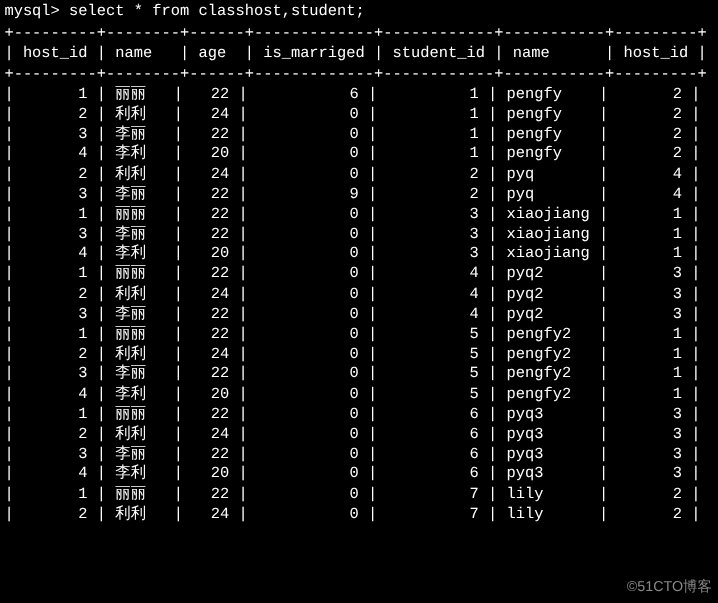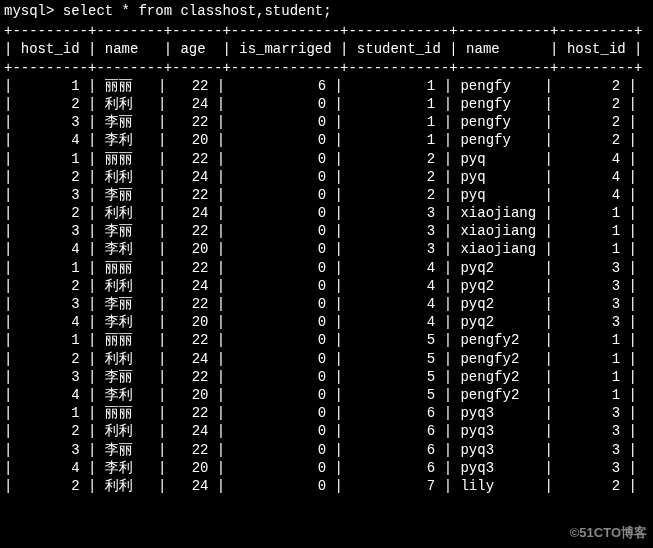--- a/index.html
+++ b/index.html
@@ -18,53 +18,51 @@
     .prompt { padding: 0 4px 2px 4px; }
     .hrule { color: #fff; letter-spacing: 0; white-space: pre; padding: 0 4px; font-family: "Courier New", monospace; }
     .row { white-space: pre; padding: 0 4px; }
     .watermark {
       position: absolute;
       right: 6px;
       bottom: 6px;
       color: #888;
       font-size: 13px;
       font-family: "Microsoft YaHei", sans-serif;
-      font-weight: bold;
     }
   </style>
 </head>
 <body>
 
 <div class="prompt">mysql&gt; select * from classhost,student;</div>
 
 <div class="hrule">+---------+--------+------+-------------+------------+-----------+---------+</div>
 
 <div class="row" id="header-row">| host_id | name   | age  | is_marriged | student_id | name      | host_id |</div>
 
 <div class="hrule">+---------+--------+------+-------------+------------+-----------+---------+</div>
 
 <div id="rows-container">
     <div class="row">|       1 | 丽丽   |   22 |           6 |          1 | pengfy    |       2 |</div>
     <div class="row">|       2 | 利利   |   24 |           0 |          1 | pengfy    |       2 |</div>
     <div class="row">|       3 | 李丽   |   22 |           0 |          1 | pengfy    |       2 |</div>
     <div class="row">|       4 | 李利   |   20 |           0 |          1 | pengfy    |       2 |</div>
-    <div class="row">|       1 | 丽丽   |   22 |           0 |          2 | pyq       |       4 |</div>
     <div class="row">|       2 | 利利   |   24 |           0 |          2 | pyq       |       4 |</div>
-    <div class="row">|       3 | 李丽   |   22 |           0 |          2 | pyq       |       4 |</div>
-    <div class="row">|       2 | 利利   |   24 |           0 |          3 | xiaojiang |       1 |</div>
+    <div class="row">|       3 | 李丽   |   22 |           9 |          2 | pyq       |       4 |</div>
+    <div class="row">|       1 | 丽丽   |   22 |           0 |          3 | xiaojiang |       1 |</div>
     <div class="row">|       3 | 李丽   |   22 |           0 |          3 | xiaojiang |       1 |</div>
     <div class="row">|       4 | 李利   |   20 |           0 |          3 | xiaojiang |       1 |</div>
     <div class="row">|       1 | 丽丽   |   22 |           0 |          4 | pyq2      |       3 |</div>
     <div class="row">|       2 | 利利   |   24 |           0 |          4 | pyq2      |       3 |</div>
     <div class="row">|       3 | 李丽   |   22 |           0 |          4 | pyq2      |       3 |</div>
-    <div class="row">|       4 | 李利   |   20 |           0 |          4 | pyq2      |       3 |</div>
     <div class="row">|       1 | 丽丽   |   22 |           0 |          5 | pengfy2   |       1 |</div>
     <div class="row">|       2 | 利利   |   24 |           0 |          5 | pengfy2   |       1 |</div>
     <div class="row">|       3 | 李丽   |   22 |           0 |          5 | pengfy2   |       1 |</div>
     <div class="row">|       4 | 李利   |   20 |           0 |          5 | pengfy2   |       1 |</div>
     <div class="row">|       1 | 丽丽   |   22 |           0 |          6 | pyq3      |       3 |</div>
     <div class="row">|       2 | 利利   |   24 |           0 |          6 | pyq3      |       3 |</div>
     <div class="row">|       3 | 李丽   |   22 |           0 |          6 | pyq3      |       3 |</div>
     <div class="row">|       4 | 李利   |   20 |           0 |          6 | pyq3      |       3 |</div>
+    <div class="row">|       1 | 丽丽   |   22 |           0 |          7 | lily      |       2 |</div>
     <div class="row">|       2 | 利利   |   24 |           0 |          7 | lily      |       2 |</div>
   </div>
 
 <div class="watermark">©51CTO博客</div>
 
 </body></html>

